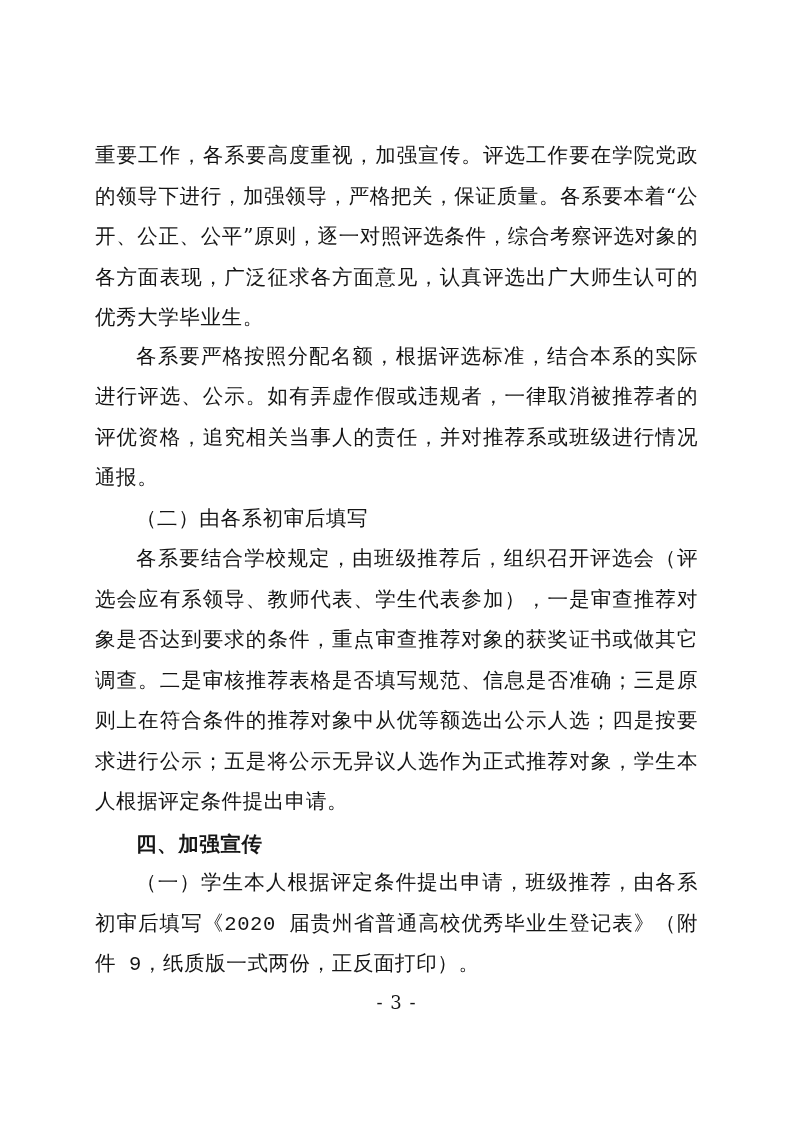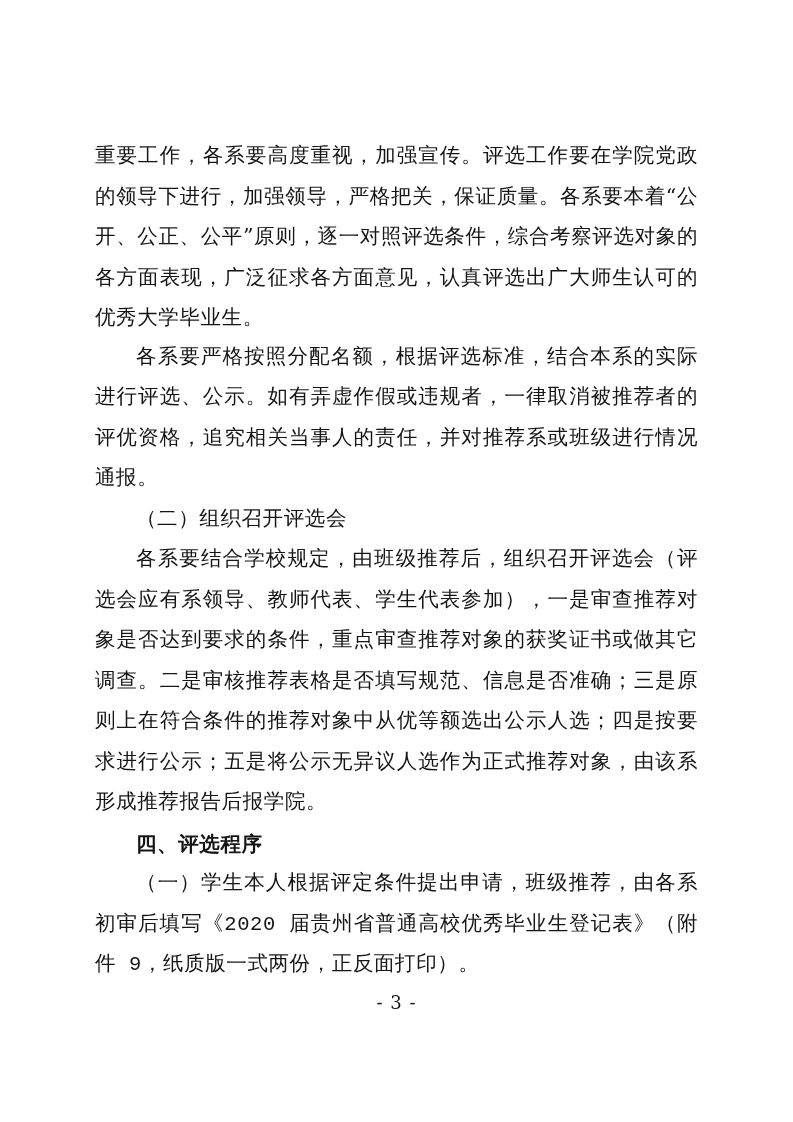--- a/index.html
+++ b/index.html
@@ -56,19 +56,19 @@
     letter-spacing: 1px;
   }
 </style>
 </head>
 <body>
 
 <div class="page">
   <div class="doc-body">
     <p class="flush">重要工作，各系要高度重视，加强宣传。评选工作要在学院党政的领导下进行，加强领导，严格把关，保证质量。各系要本着“公开、公正、公平”原则，逐一对照评选条件，综合考察评选对象的各方面表现，广泛征求各方面意见，认真评选出广大师生认可的优秀大学毕业生。</p>
     <p class="indent">各系要严格按照分配名额，根据评选标准，结合本系的实际进行评选、公示。如有弄虚作假或违规者，一律取消被推荐者的评优资格，追究相关当事人的责任，并对推荐系或班级进行情况通报。</p>
-    <p class="indent">（二）组织召开评选会</p>
-    <p class="indent">各系要结合学校规定，由班级推荐后，组织召开评选会（评选会应有系领导、教师代表、学生代表参加），一是审查推荐对象是否达到要求的条件，重点审查推荐对象的获奖证书或做其它调查。二是审核推荐表格是否填写规范、信息是否准确；三是原则上在符合条件的推荐对象中从优等额选出公示人选；四是按要求进行公示；五是将公示无异议人选作为正式推荐对象，由该系形成推荐报告后报学院。</p>
-    <p class="heading">四、评选程序</p>
+    <p class="indent">（二）由各系初审后填写</p>
+    <p class="indent">各系要结合学校规定，由班级推荐后，组织召开评选会（评选会应有系领导、教师代表、学生代表参加），一是审查推荐对象是否达到要求的条件，重点审查推荐对象的获奖证书或做其它调查。二是审核推荐表格是否填写规范、信息是否准确；三是原则上在符合条件的推荐对象中从优等额选出公示人选；四是按要求进行公示；五是将公示无异议人选作为正式推荐对象，学生本人根据评定条件提出申请。</p>
+    <p class="heading">四、加强宣传</p>
     <p class="indent">（一）学生本人根据评定条件提出申请，班级推荐，由各系初审后填写《2020 届贵州省普通高校优秀毕业生登记表》（附件 9，纸质版一式两份，正反面打印）。</p>
   </div>
   <div class="page-number">- 3 -</div>
 </div>
 
 </body></html>

